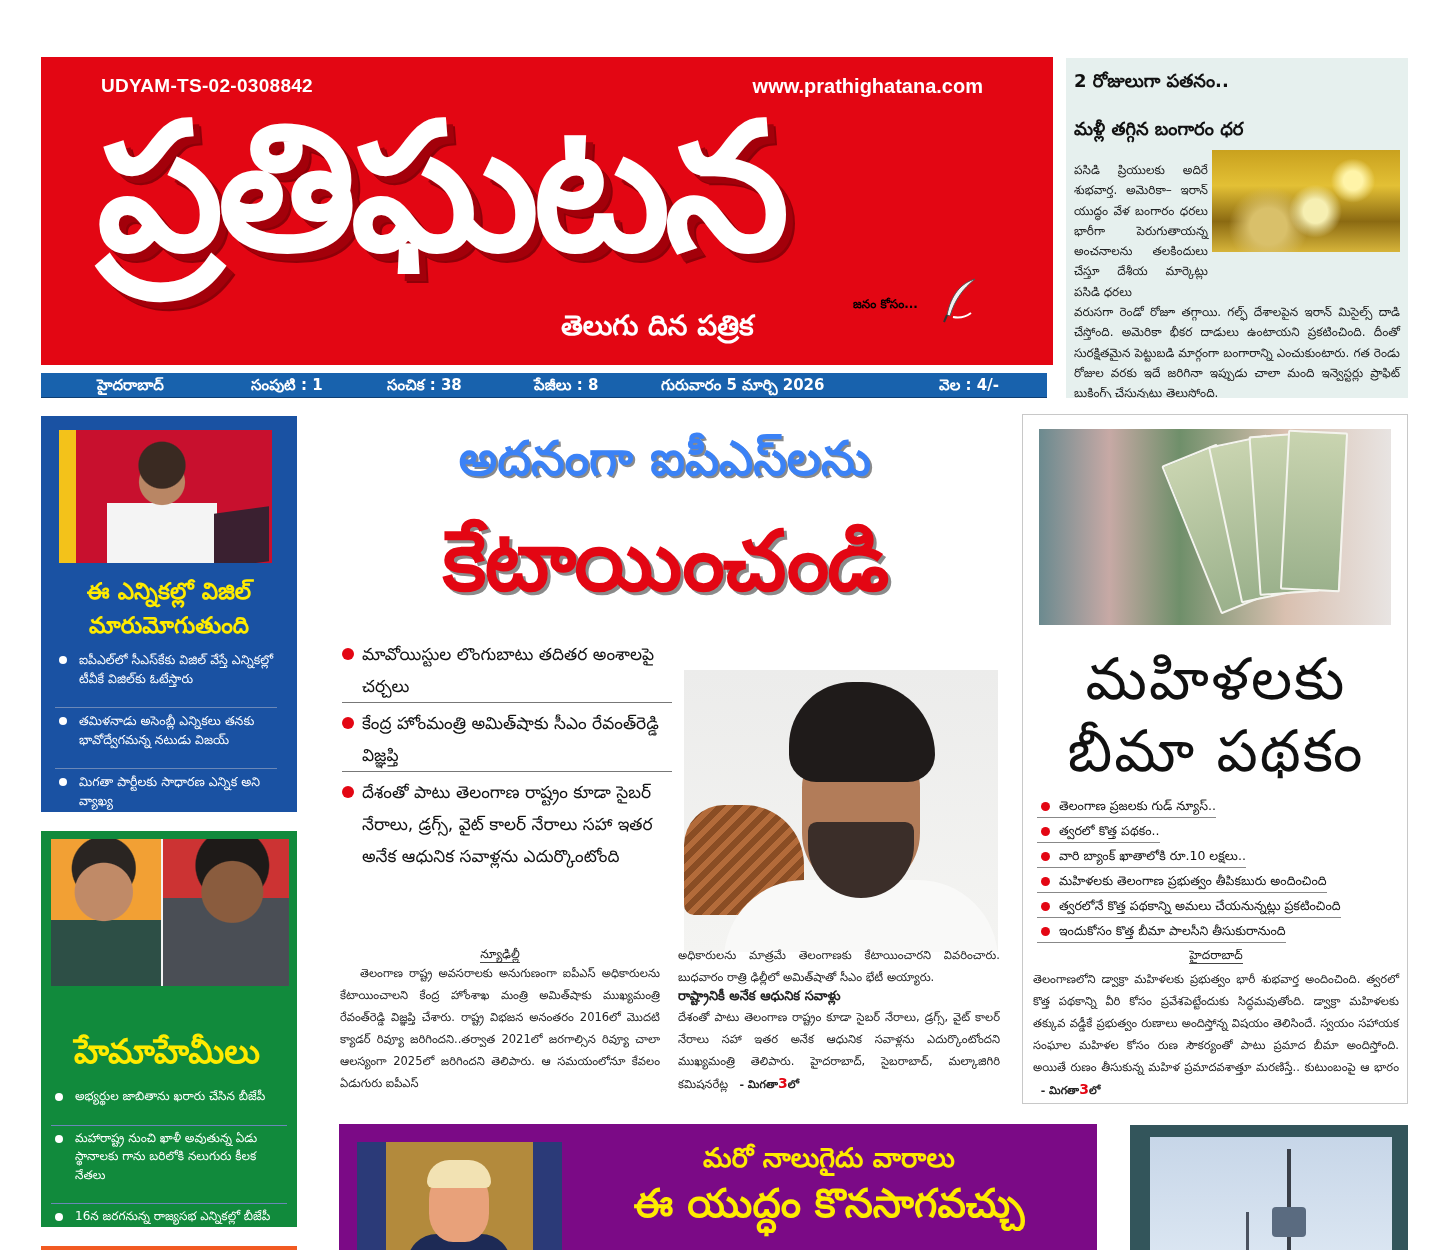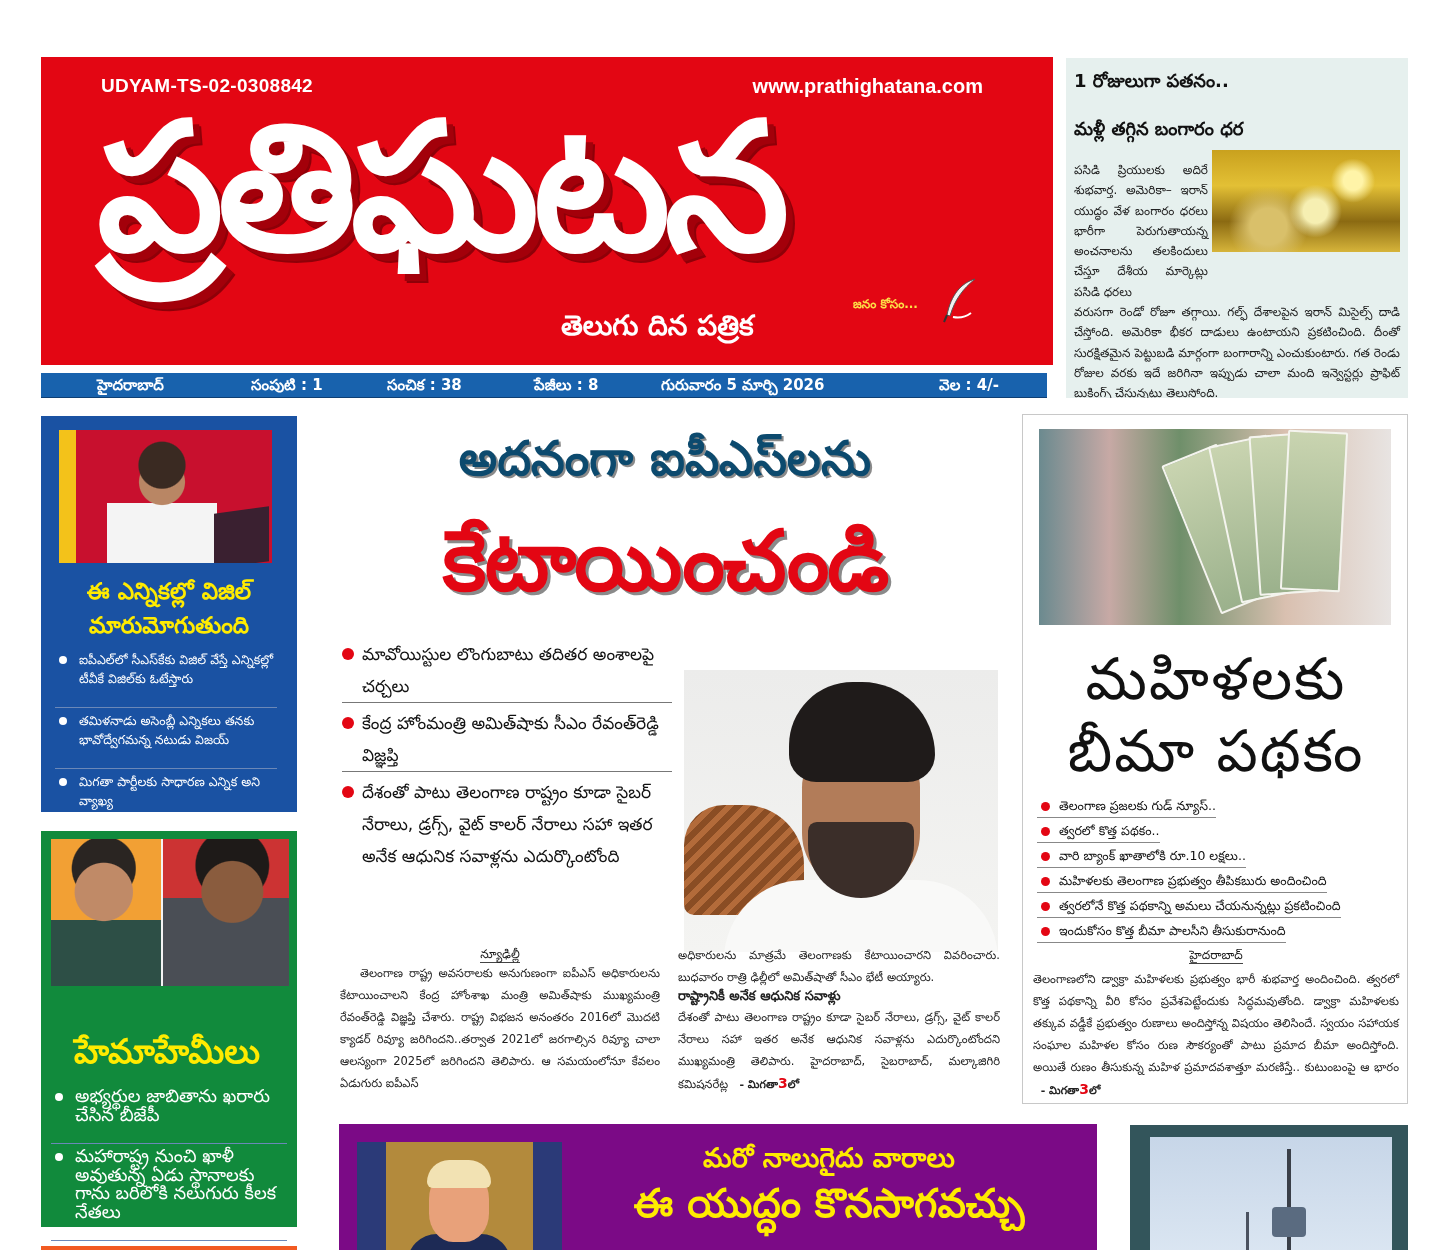--- a/index.html
+++ b/index.html
@@ -8,21 +8,21 @@
 
     .abs { position: absolute; }
 
     
     #masthead { left: 41px; top: 57px; width: 1012px; height: 308px; background: #e30613; overflow: hidden; }
     #udyam { left: 60px; top: 18px; color: #fff; font: bold 19px "Liberation Sans", sans-serif; letter-spacing: 0.3px; }
     #website { right: 70px; top: 18px; color: #fff; font: bold 20px "Liberation Sans", sans-serif; }
     #logo-title { left: 56px; top: 42px; color: #fff; font: bold 178px "DejaVu Sans", sans-serif; line-height: 1; letter-spacing: -6px;
       text-shadow: 7px 7px 0 #a3000a, 9px 9px 0 #8e0008; white-space: nowrap; }
     #tagline-sub { left: 520px; top: 252px; color: #fff; font: bold 28px "DejaVu Sans", sans-serif; white-space: nowrap; }
-    #motto { left: 812px; top: 240px; color: #fde047; font: bold 12px "DejaVu Sans", sans-serif; white-space: nowrap; text-align: center; }
+    #motto { left: 812px; top: 240px; color: #000000; font: bold 12px "DejaVu Sans", sans-serif; white-space: nowrap; text-align: center; }
     #quill { left: 900px; top: 220px; width: 36px; height: 46px; }
 
     #infobar { left: 41px; top: 373px; width: 1006px; height: 25px; background: #1862ad; color: #fff;
       font: bold 15px "DejaVu Sans", sans-serif; border-bottom: 1px solid #0e3f74; }
     #infobar span { position: absolute; top: 3px; white-space: nowrap; }
 
     
     #gold-box { left: 1066px; top: 58px; width: 342px; height: 340px; background: #e6f0ee; padding: 12px 8px 0 8px; overflow: hidden; }
     #gold-kicker { font: bold 18px "DejaVu Sans", sans-serif; color: #111; white-space: nowrap; }
     #gold-head { font: bold 18px "DejaVu Sans", sans-serif; color: #111; margin-top: 22px; white-space: nowrap; }
@@ -52,25 +52,25 @@
     
     #rs-box { left: 41px; top: 831px; width: 256px; height: 396px; background: #118a3c; }
     #rs-img { left: 10px; top: 8px; width: 238px; height: 147px; background: #f4f4f4; overflow: hidden; }
     #rs-img .p1 { position: absolute; left: 0; top: 0; width: 110px; height: 147px;
       background: radial-gradient(circle at 48% 36%, #c08a67 0 26%, transparent 27%), radial-gradient(circle at 48% 20%, #2a2522 0 24%, transparent 25%), linear-gradient(180deg, #f2a034 0 55%, #2d4f46 55%); }
     #rs-img .p2 { position: absolute; left: 112px; top: 0; width: 126px; height: 147px;
       background: radial-gradient(circle at 55% 36%, #8a5c3e 0 26%, transparent 27%), radial-gradient(circle at 55% 18%, #1e1a18 0 26%, transparent 27%), linear-gradient(180deg, #c33 0 40%, #4a4e55 40%); }
     #rs-kicker { left: 0; top: 168px; width: 256px; text-align: center; color: #fff; font: bold 21px "DejaVu Sans", sans-serif; }
     #rs-head { left: 0; top: 200px; width: 252px; text-align: center; color: #ffeb00; font: bold 34px "DejaVu Sans", sans-serif; }
     #rs-list { left: 10px; top: 256px; width: 236px; }
-    #rs-list li { font-size: 18px; line-height: 18.5px; }
+    #rs-list li { font-size: 12px; line-height: 18.5px; }
     #orange-bar { left: 41px; top: 1246px; width: 256px; height: 6px; background: #f25a22; }
 
     
-    #main-head-1 { left: 320px; top: 430px; width: 690px; text-align: center; color: #0c4a6e;
+    #main-head-1 { left: 320px; top: 430px; width: 690px; text-align: center; color: #3b82f6;
       font: bold 48px "DejaVu Sans", sans-serif; text-shadow: 2px 2px 0 #8a8a8a; white-space: nowrap; }
     #main-head-2 { left: 320px; top: 512px; width: 690px; text-align: center; color: #e30613;
       font: bold 84px "DejaVu Sans", sans-serif; letter-spacing: -2px; text-shadow: 3px 3px 0 #8a8a8a; white-space: nowrap; }
     #main-bullets { left: 342px; top: 638px; width: 330px; list-style: none; }
     #main-bullets li { position: relative; padding-left: 20px; font: 17px "DejaVu Sans", sans-serif; line-height: 32px; color: #111; margin-bottom: 4px; }
     #main-bullets li::before { content: ""; position: absolute; left: 0; top: 10px; width: 12px; height: 12px; border-radius: 50%; background: #e30613; }
     #main-bullets li.first { font-weight: bold; }
     #main-bullets li.rule { border-bottom: 1px solid #777; display: table; }
     #cm-photo { left: 684px; top: 670px; width: 314px; height: 282px; background: linear-gradient(180deg, #ececeb 0%, #f4f4f2 100%); overflow: hidden; }
     #cm-photo .chair { position: absolute; left: 0; top: 135px; width: 120px; height: 110px; border-radius: 40px 60px 10px 10px;
@@ -138,21 +138,21 @@
 <div id="infobar" class="abs">
   <span style="left:56px">హైదరాబాద్</span>
   <span style="left:210px">సంపుటి : 1</span>
   <span style="left:346px">సంచిక : 38</span>
   <span style="left:493px">పేజీలు : 8</span>
   <span style="left:620px">గురువారం 5 మార్చి 2026</span>
   <span style="left:898px">వెల : 4/-</span>
 </div>
 
 <div id="gold-box" class="abs">
-  <div id="gold-kicker">1 రోజులుగా పతనం..</div>
+  <div id="gold-kicker">2 రోజులుగా పతనం..</div>
   <div id="gold-head">మళ్లీ తగ్గిన బంగారం ధర</div>
   <div id="gold-body-a" class="gold-body">పసిడి ప్రియులకు అదిరే శుభవార్త. అమెరికా– ఇరాన్ యుద్ధం వేళ బంగారం ధరలు భారీగా పెరుగుతాయన్న అంచనాలను తలకిందులు చేస్తూ దేశీయ మార్కెట్లు పసిడి ధరలు</div>
   <div id="gold-img"></div>
   <div id="gold-body-b" class="gold-body">వరుసగా రెండో రోజూ తగ్గాయి. గల్ఫ్ దేశాలపైన ఇరాన్ మిసైల్స్ దాడి చేస్తోంది. అమెరికా భీకర దాడులు ఉంటాయని ప్రకటించింది. దీంతో సురక్షితమైన పెట్టుబడి మార్గంగా బంగారాన్ని ఎంచుకుంటారు. గత రెండు రోజుల వరకు ఇదే జరిగినా ఇప్పుడు చాలా మంది ఇన్వెస్టర్లు ప్రాఫిట్ బుకింగ్స్ చేస్తున్నట్లు తెలుస్తోంది.</div>
 </div>
 
 <div id="vijay-box" class="abs">
   <div id="vijay-img" class="abs">
     <div class="person"></div>
     <div class="stand"></div>

